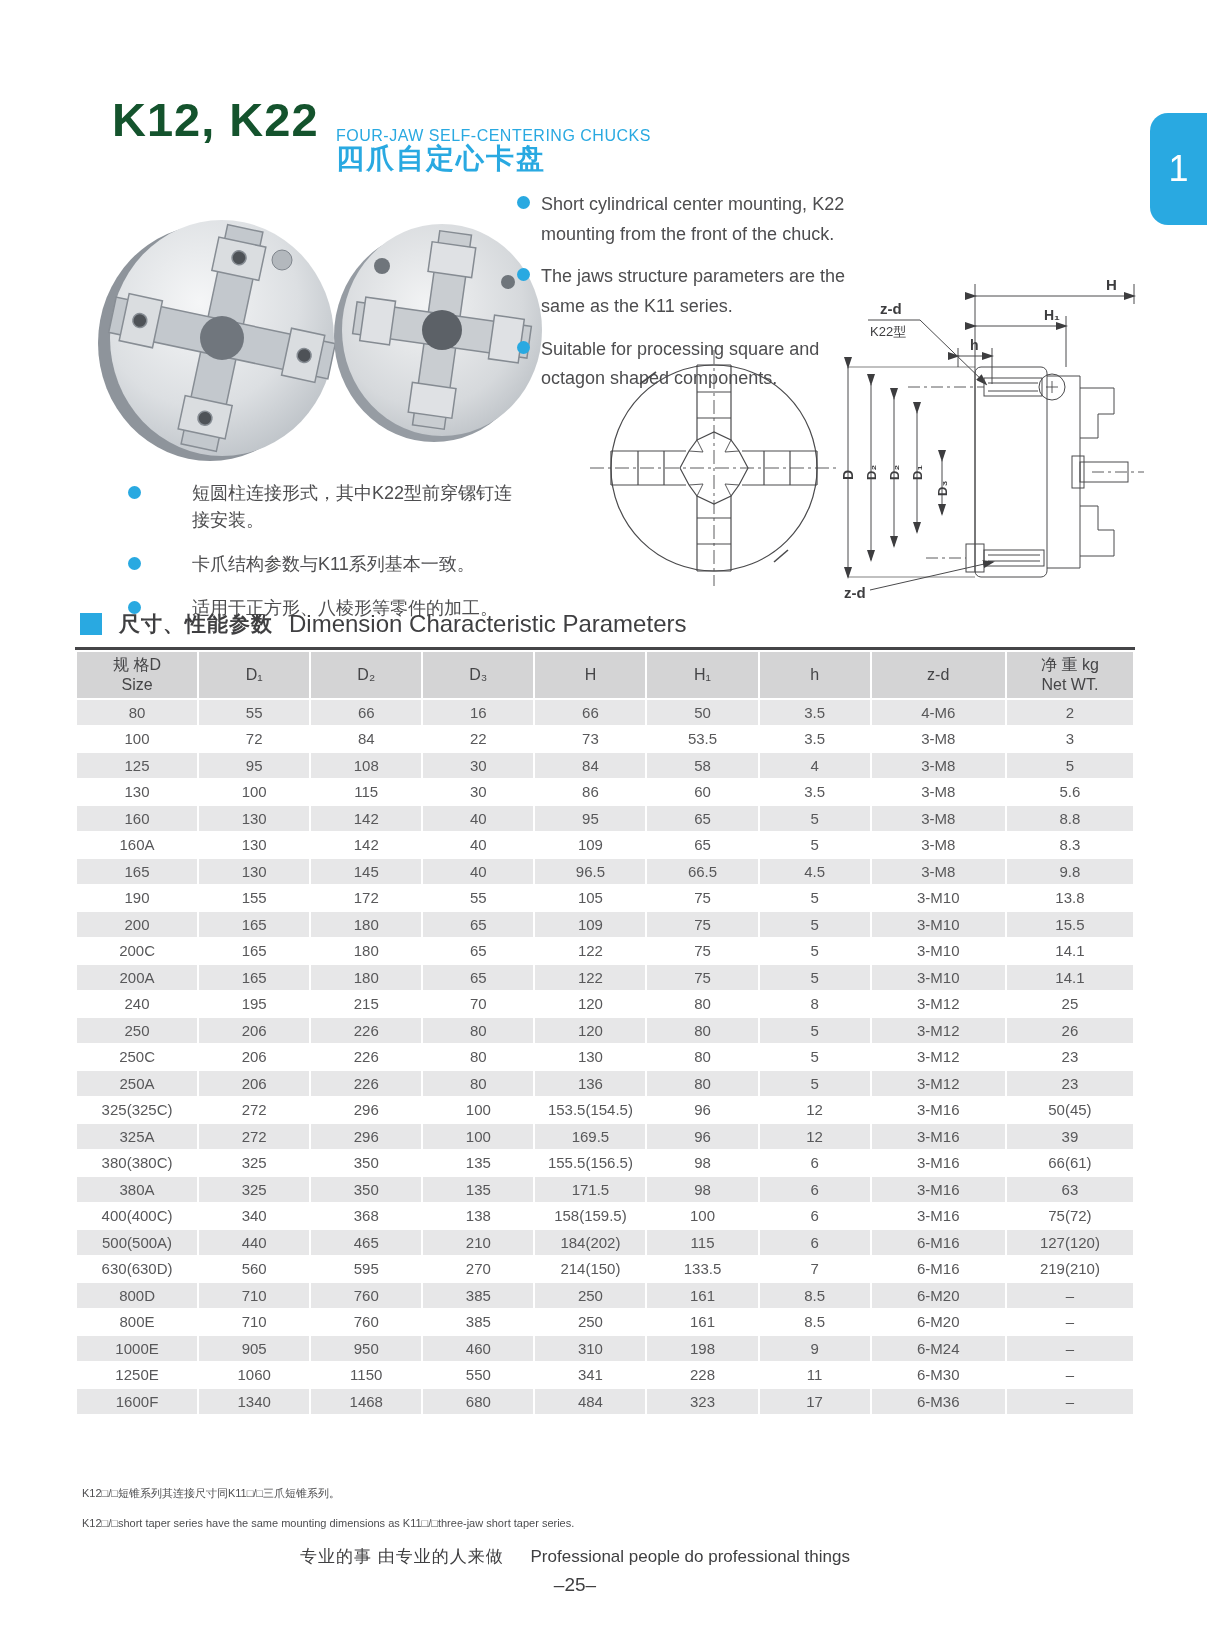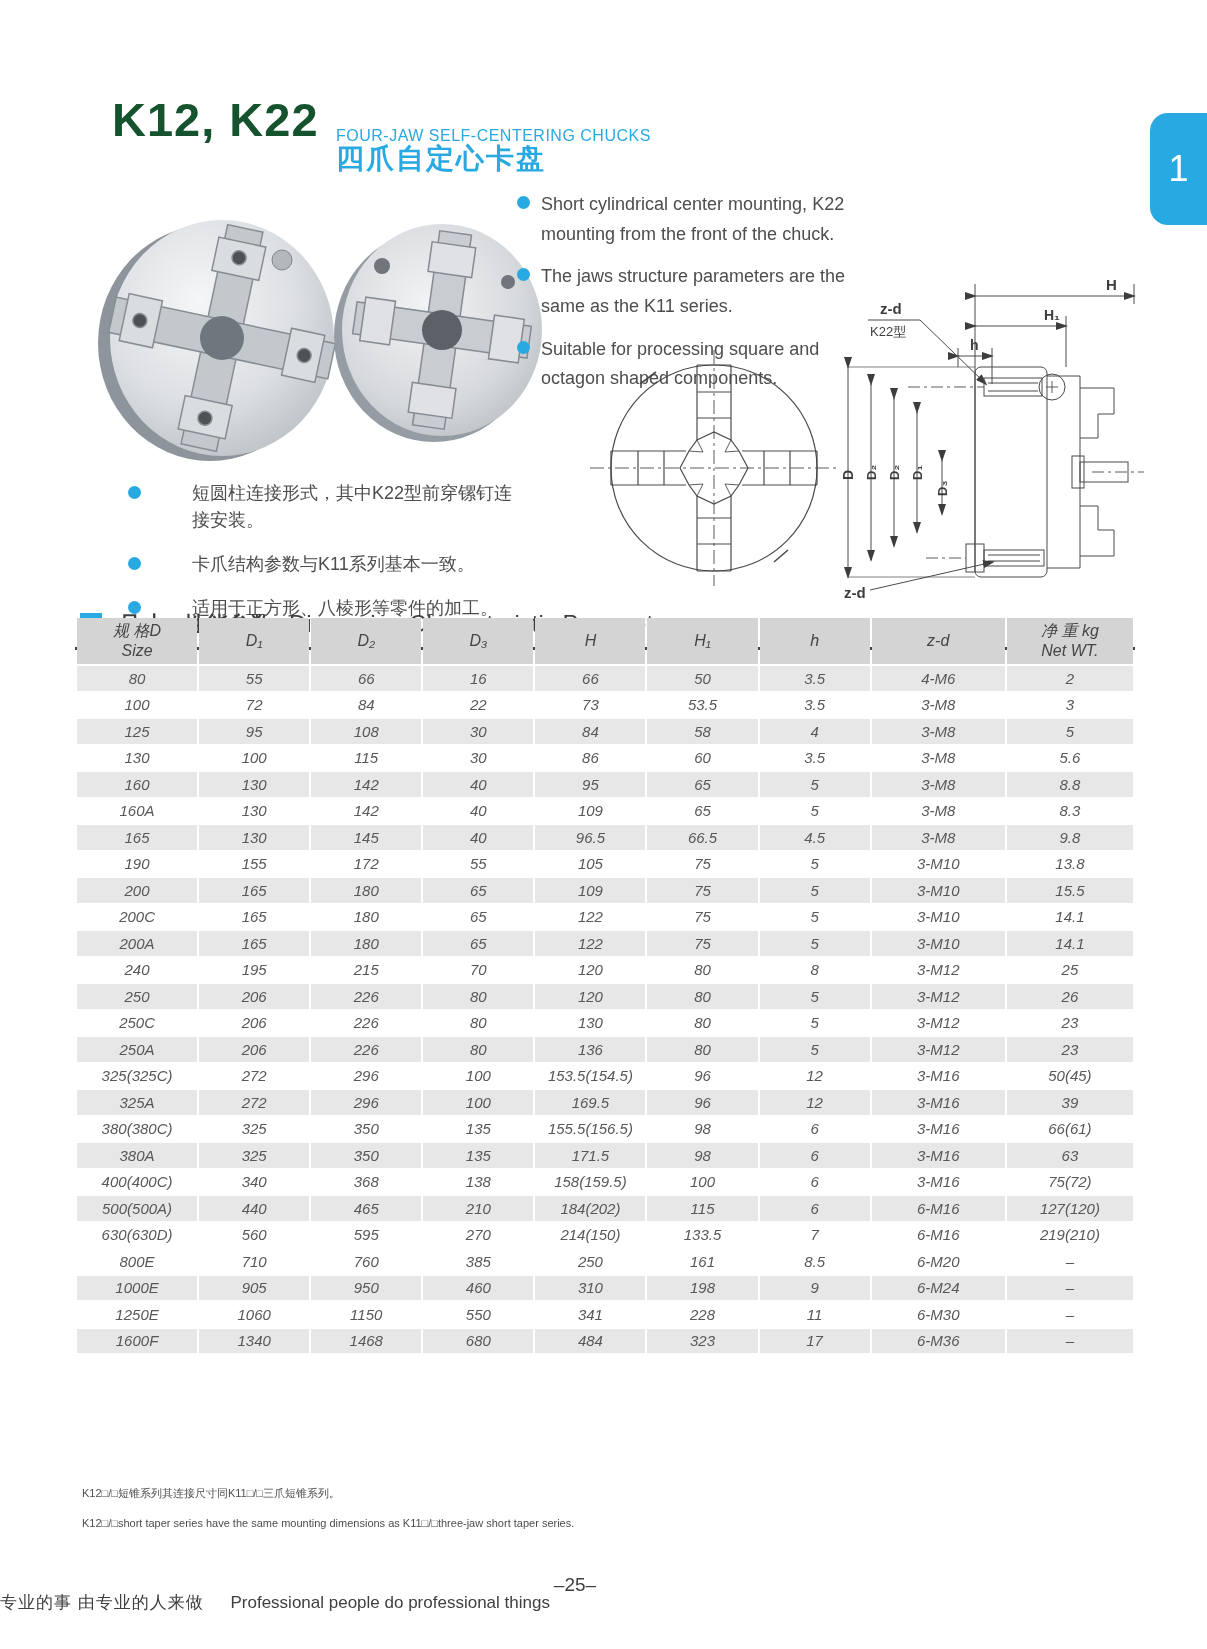--- a/index.html
+++ b/index.html
@@ -27,34 +27,34 @@
   
   .drawing{position:absolute;}
   .drawing text{font-family:"Liberation Sans","DejaVu Sans",sans-serif;fill:#3d3d3f;}
   
   .section-head{position:absolute;left:80px;top:610px;display:flex;align-items:center;}
   .sq{width:22px;height:22px;background:#29a9e1;margin-right:17px;}
   .section-cn{font-size:21px;font-weight:bold;color:#3f3f41;letter-spacing:1px;}
   .section-en{font-size:24px;color:#3f3f41;margin-left:16px;}
   
   .tbl-topline{position:absolute;left:75px;top:647px;width:1060px;height:3px;background:#454547;}
-  .tbl-wrap{position:absolute;left:75px;top:616px;width:1060px;font-style:italic;}
+  .tbl-wrap{position:absolute;left:75px;top:650px;width:1060px;}
   table.spec{border-collapse:separate;border-spacing:2px;width:1060px;table-layout:fixed;}
   table.spec th{background:#d4d4d5;font-weight:normal;font-size:16px;color:#454547;height:44px;
     vertical-align:middle;text-align:center;line-height:1.25;}
   table.spec td{font-size:15px;color:#58585a;height:22.5px;text-align:center;vertical-align:middle;
     white-space:nowrap;overflow:hidden;}
   table.spec tr.odd td{background:#e7e7e8;}
   table.spec tr.even td{background:#ffffff;}
   col.c-size{width:120px;} col.c-mid{width:110px;} col.c-zd{width:133px;} col.c-wt{width:126px;}
   
   .note{position:absolute;left:82px;font-size:11px;color:#4d4d4f;}
   .note.cn{top:1486px;}
   .note.en{top:1517px;}
-  .footer-slogan{position:absolute;left:0;top:1545px;width:1150px;font-size:17px;color:#3f3f41;margin-top:46px;}
+  .footer-slogan{position:absolute;left:0;top:1545px;width:1150px;text-align:center;font-size:17px;color:#3f3f41;}
   .footer-slogan .cnp{letter-spacing:1px;margin-right:22px;}
   .page-num{position:absolute;left:0;top:1574px;width:1150px;text-align:center;font-size:19px;color:#3f3f41;}
 </style>
 </head>
 <body>
 
 <div class="page">
 
   <div class="model">K12, K22</div>
   <div class="title-cn">四爪自定心卡盘</div>
@@ -538,20 +538,31 @@
             <td>630(630D)</td>
             <td>560</td>
             <td>595</td>
             <td>270</td>
             <td>214(150)</td>
             <td>133.5</td>
             <td>7</td>
             <td>6-M16</td>
             <td>219(210)</td>
           </tr>
+          <tr class="odd">
+            <td>800D</td>
+            <td>710</td>
+            <td>760</td>
+            <td>385</td>
+            <td>250</td>
+            <td>161</td>
+            <td>8.5</td>
+            <td>6-M20</td>
+            <td>–</td>
+          </tr>
           <tr class="even">
             <td>800E</td>
             <td>710</td>
             <td>760</td>
             <td>385</td>
             <td>250</td>
             <td>161</td>
             <td>8.5</td>
             <td>6-M20</td>
             <td>–</td>

